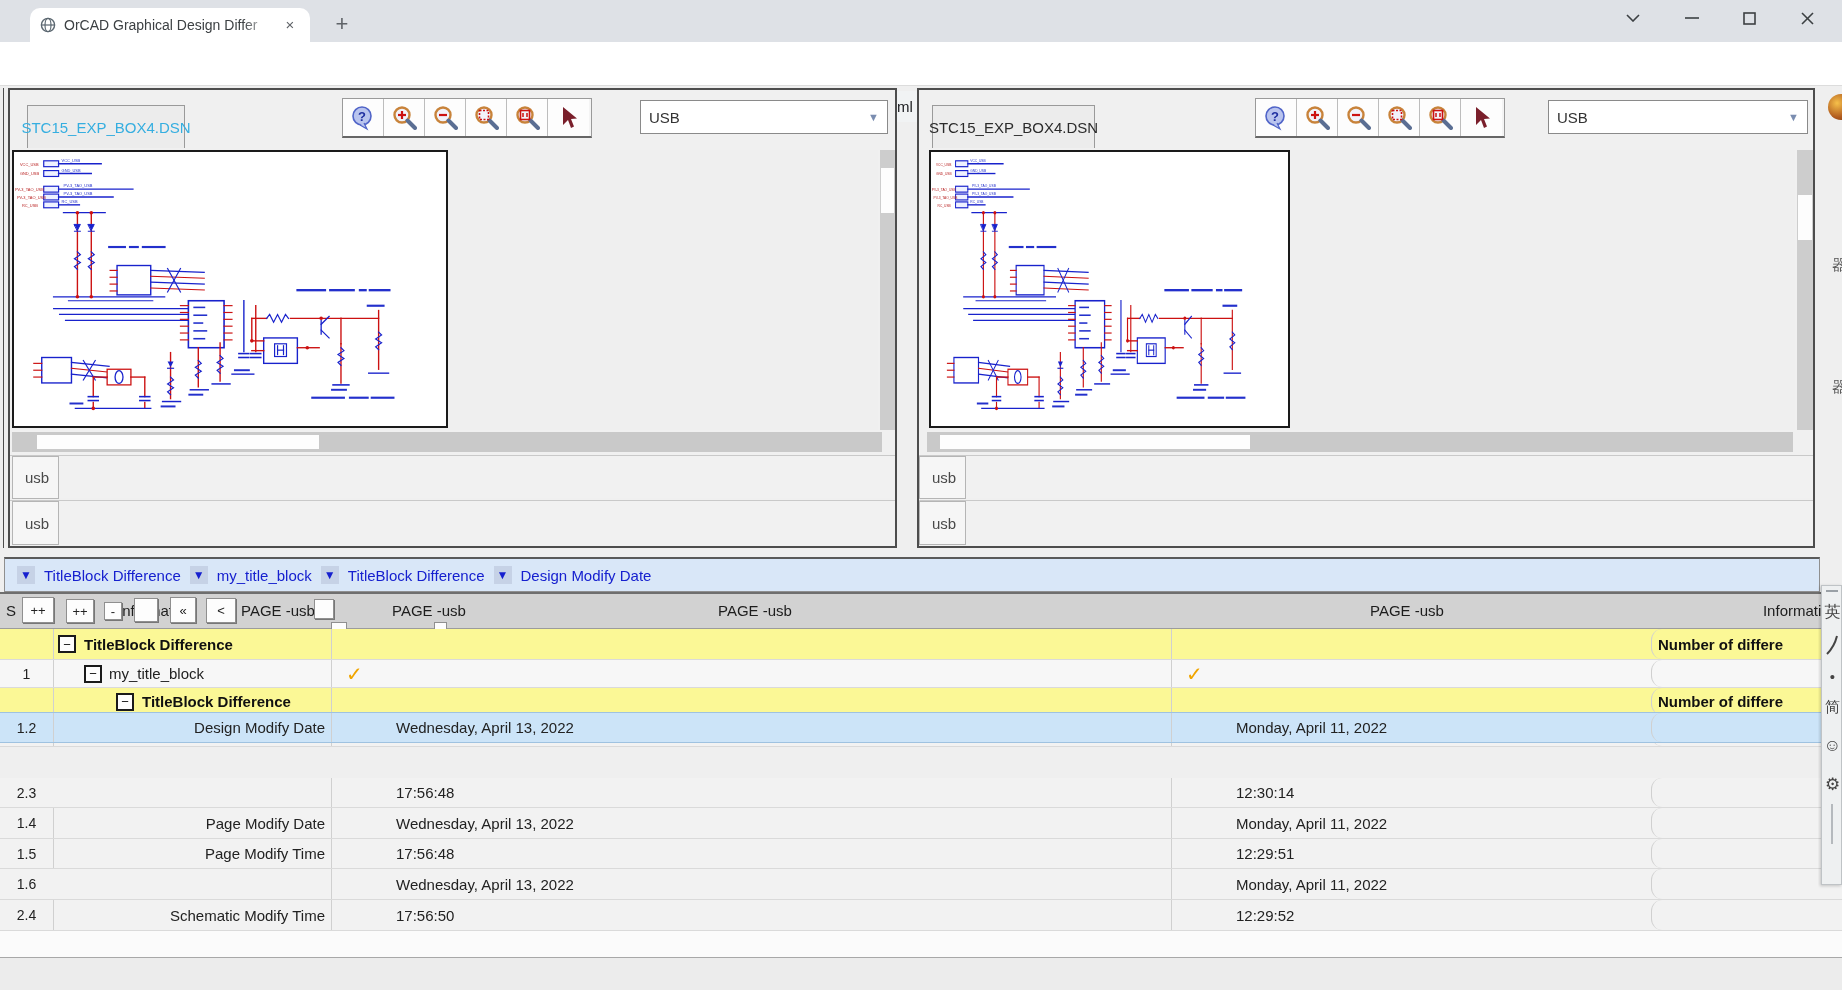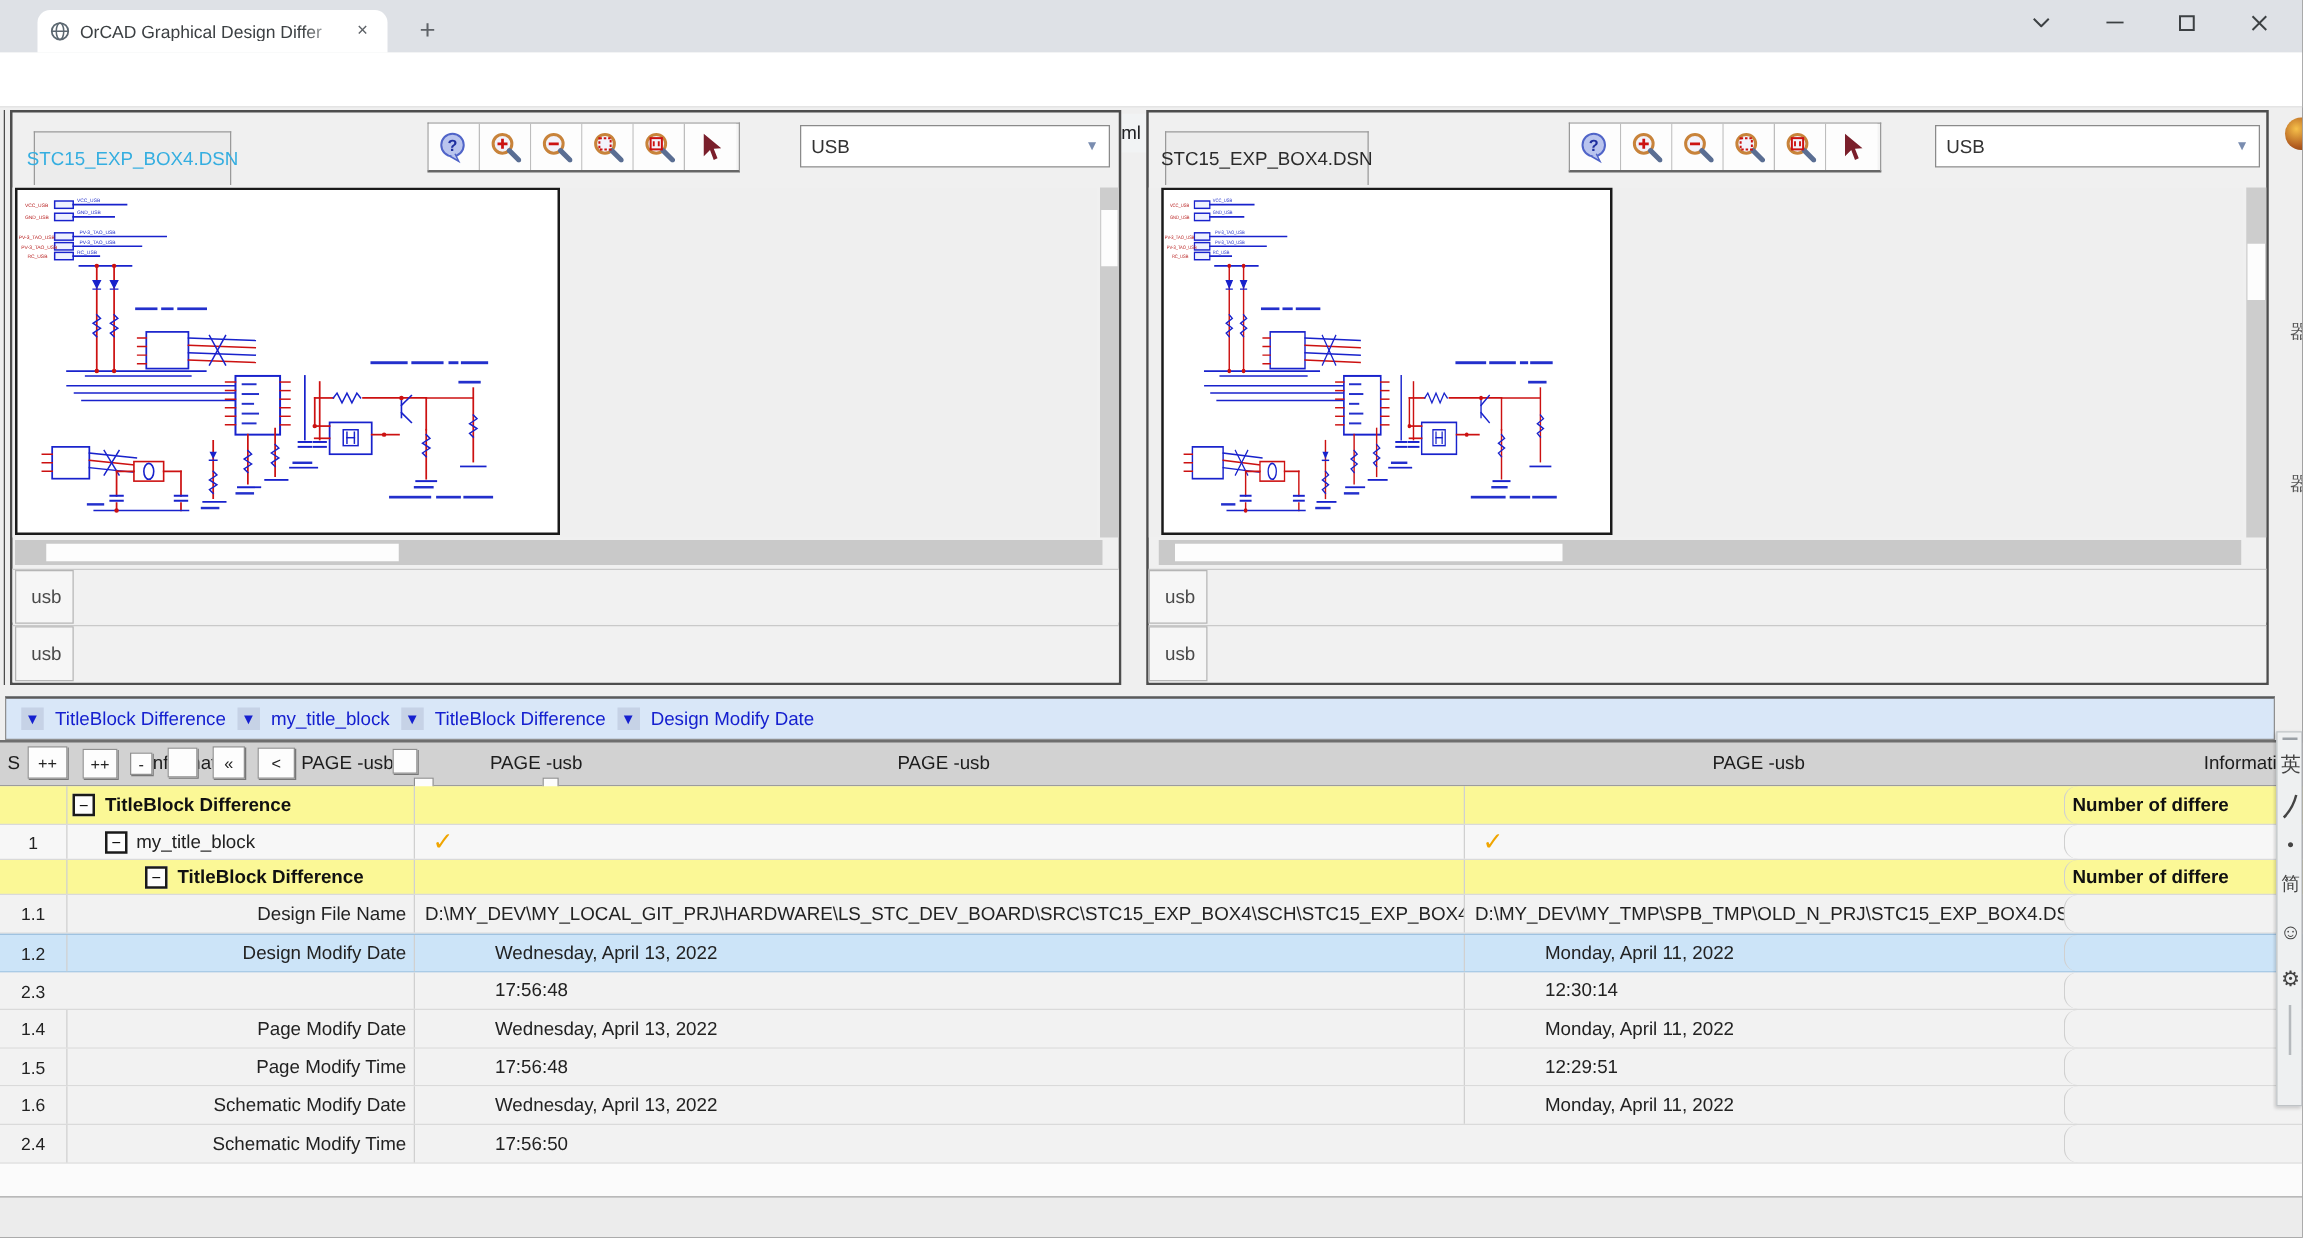--- a/index.html
+++ b/index.html
@@ -605,21 +605,21 @@
       </div>
     <div class="c c2">
         <span>D:\MY_DEV\MY_LOCAL_GIT_PRJ\HARDWARE\LS_STC_DEV_BOARD\SRC\STC15_EXP_BOX4\SCH\STC15_EXP_BOX4.DSN</span>
       </div>
     <div class="c c3">
         <span>D:\MY_DEV\MY_TMP\SPB_TMP\OLD_N_PRJ\STC15_EXP_BOX4.DSN</span>
       </div>
     <div class="c c4"></div>
   </div>
 
-  <div class="trow blue ind" style="top:747px;height:31px">
+  <div class="trow blue ind" style="top:712px;height:31px">
     <div class="c c0">
         <span>1.2</span>
       </div>
     <div class="c c1">
         <span>Design Modify Date</span>
       </div>
     <div class="c c2">
         <span>Wednesday, April 13, 2022</span>
       </div>
     <div class="c c3">
@@ -670,41 +670,41 @@
     <div class="c c3">
         <span>12:29:51</span>
       </div>
     <div class="c c4"></div>
   </div>
 
   <div class="trow ind" style="top:869px;height:31px">
     <div class="c c0">
         <span>1.6</span>
       </div>
-    <div class="c c1">
-        <span>Schematic Modify Date</span>
-      </div>
     <div class="c c2">
         <span>Wednesday, April 13, 2022</span>
       </div>
     <div class="c c3">
         <span>Monday, April 11, 2022</span>
       </div>
     <div class="c c4"></div>
   </div>
 
   <div class="trow ind" style="top:900px;height:31px">
     <div class="c c0">
         <span>2.4</span>
       </div>
     <div class="c c1">
         <span>Schematic Modify Time</span>
       </div>
     <div class="c c2">
         <span>17:56:50</span>
+      </div>
+    <div class="c c3">
+        <span>12:29:52</span>
       </div>
     <div class="c c4"></div>
   </div>
 
   <div class="abs" style="left:0;top:931px;width:1842px;height:26px;background:#fbfbfb"></div>
   <div class="abs footer" style="left:0;top:957px;width:1842px;height:33px"></div>
 
   <div class="abs strip">
     <div class="abs" style="left:10px;top:8px;width:26px;height:26px;border-radius:50%;background:radial-gradient(circle at 35% 35%, #f6c04a, #b05a1e 60%, #6e3a12);"></div>
     <div class="halfglyph" style="top:170px">器</div>

